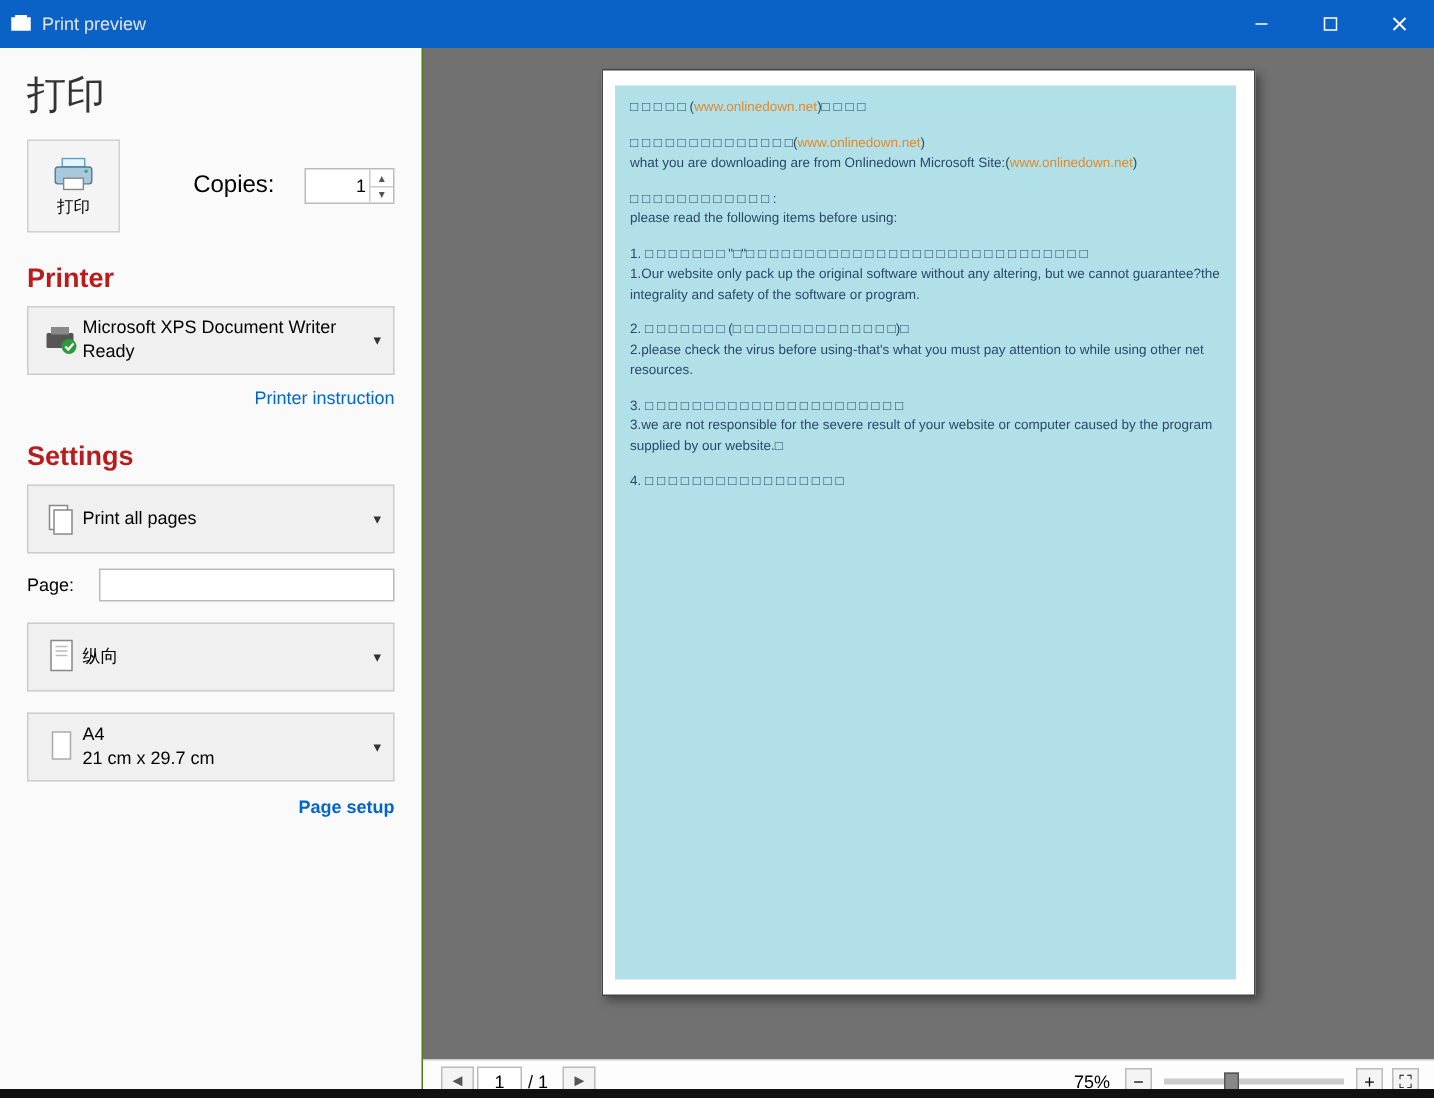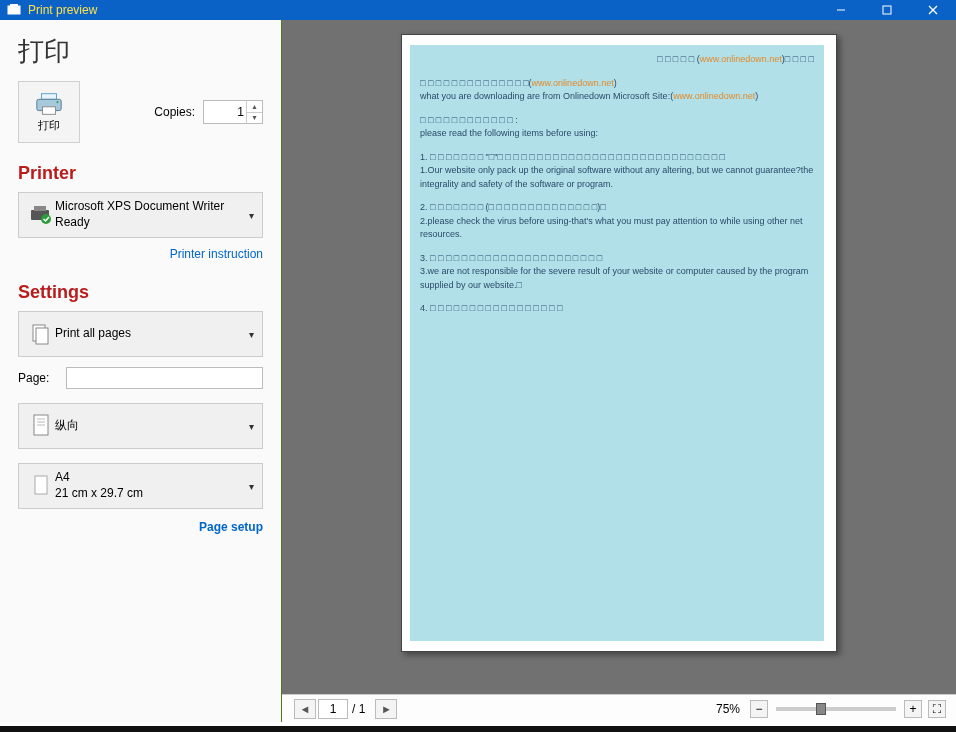--- a/index.html
+++ b/index.html
@@ -1,34 +1,34 @@
 <!DOCTYPE html>
 <html><head>
 <meta charset="utf-8">
 <style>
 * { box-sizing: border-box; margin: 0; padding: 0; font-family: "Segoe UI", Arial, sans-serif; }
 body { width: 956px; height: 732px; overflow: hidden; background: #fff; position: relative; }
 
 
-.titlebar { height: 20px; background: #0a62c7; color: #fde047; display: flex; align-items: center; padding-left: 6px; font-size: 12px; }
+.titlebar { height: 32px; background: #0a62c7; color: #e5e5e5; display: flex; align-items: center; padding-left: 6px; font-size: 12px; }
 .titlebar .icon { width: 16px; height: 16px; margin-right: 6px; display: inline-flex; align-items: center; justify-content: center; }
 .titlebar .spacer { flex: 1; }
 .titlebar .winbtn { width: 46px; height: 30px; display: flex; align-items: center; justify-content: center; color: #fff; }
 
 
 .main { display: flex; height: calc(100% - 30px); }
 
 
 .leftpanel { width: 282px; background: #fafafa; border-right: 1px solid #4d7c0f; padding: 14px 18px 10px 18px; display: flex; flex-direction: column; }
 .h-print { font-size: 26px; color: #333; font-weight: 400; font-family: "SimSun","Segoe UI",sans-serif; }
 .printrow { display: flex; align-items: center; margin-top: 12px; }
 .printbtn { width: 62px; height: 62px; border: 1px solid #d0d0d0; background: #f4f4f4; display: flex; flex-direction: column; align-items: center; justify-content: center; margin-right: 12px; }
 .printbtn svg { width: 30px; height: 24px; }
 .printbtn .lbl { font-size: 11px; margin-top: 2px; font-family: "SimSun","Segoe UI",sans-serif; }
-.copieslабel { font-size: 12px; margin-left: auto; margin-right: 8px; }
+.copieslабel { font-size: 16px; margin-left: auto; margin-right: 20px; }
 .copiesinput { width: 60px; height: 24px; border: 1px solid #bbb; font-size: 12px; text-align: right; padding-right: 18px; position: relative; }
 .spinwrap { position: relative; display: inline-block; }
 .spinwrap .spinbtns { position: absolute; right: 1px; top: 1px; width: 16px; height: 22px; display: flex; flex-direction: column; }
 .spinwrap .spinbtns div { flex:1; display:flex; align-items:center; justify-content:center; font-size:8px; color:#555; border-left:1px solid #ccc;}
 .spinwrap .spinbtns div:first-child{border-bottom:1px solid #ccc;}
 
 .sectionh { color: #b91c1c; font-size: 18px; font-weight: 700; margin-top: 20px; margin-bottom: 8px; }
 
 .dropdown { background: #f0f0f0; border: 1px solid #ccc; height: 46px; display: flex; align-items: center; padding: 0 8px; cursor: default; position: relative; }
 .dropdown .dd-icon { width: 28px; display:flex; align-items:center; justify-content:center; }
@@ -43,21 +43,21 @@
 
 .dropdown.mt { margin-top: 14px; }
 
 
 .preview { flex: 1; display: flex; flex-direction: column; background: #fff; }
 .preview-canvas { flex: 1; background: #717171; display: flex; align-items: flex-start; justify-content: center; overflow: hidden; padding-top: 14px; }
 .page { width: 436px; height: 618px; background: #fff; border: 1px solid #444; box-shadow: 3px 3px 6px rgba(0,0,0,0.4); position: relative; }
 .page-inner { position:absolute; top:10px; left:8px; right:12px; bottom:10px; background: #b1e0e8; padding: 8px 10px; font-size: 9px; color: #2a4a6a; line-height: 1.5; }
 .page-inner .orange { color: #e28a2b; }
 .page-inner .block { margin-bottom: 10px; }
-.page-inner .center { text-align: right; }
+.page-inner .center { text-align: left; }
 
 
 .prevbar { height: 28px; border-top: 1px solid #ccc; background: #fdfdfd; display: flex; align-items: center; padding: 0 10px; font-size: 12px; }
 .prevbar .navbtn { width: 22px; height: 20px; border: 1px solid #bbb; background: #f4f4f4; display:flex; align-items:center; justify-content:center; margin: 0 2px; font-size: 11px; color:#555;}
 .prevbar .pginput { width: 30px; height: 20px; border: 1px solid #bbb; text-align: center; font-size: 12px;}
 .prevbar .pgtotal { margin-left: 4px; margin-right: 8px; }
 .prevbar .spacer { flex: 1; }
 .prevbar .zoom { margin-right: 10px; }
 .prevbar .slider { width: 120px; height: 4px; background: #ccc; position: relative; margin: 0 8px; }
 .prevbar .slider .knob { position: absolute; top: -4px; left: 40px; width: 10px; height: 12px; background: #888; border:1px solid #555;}

